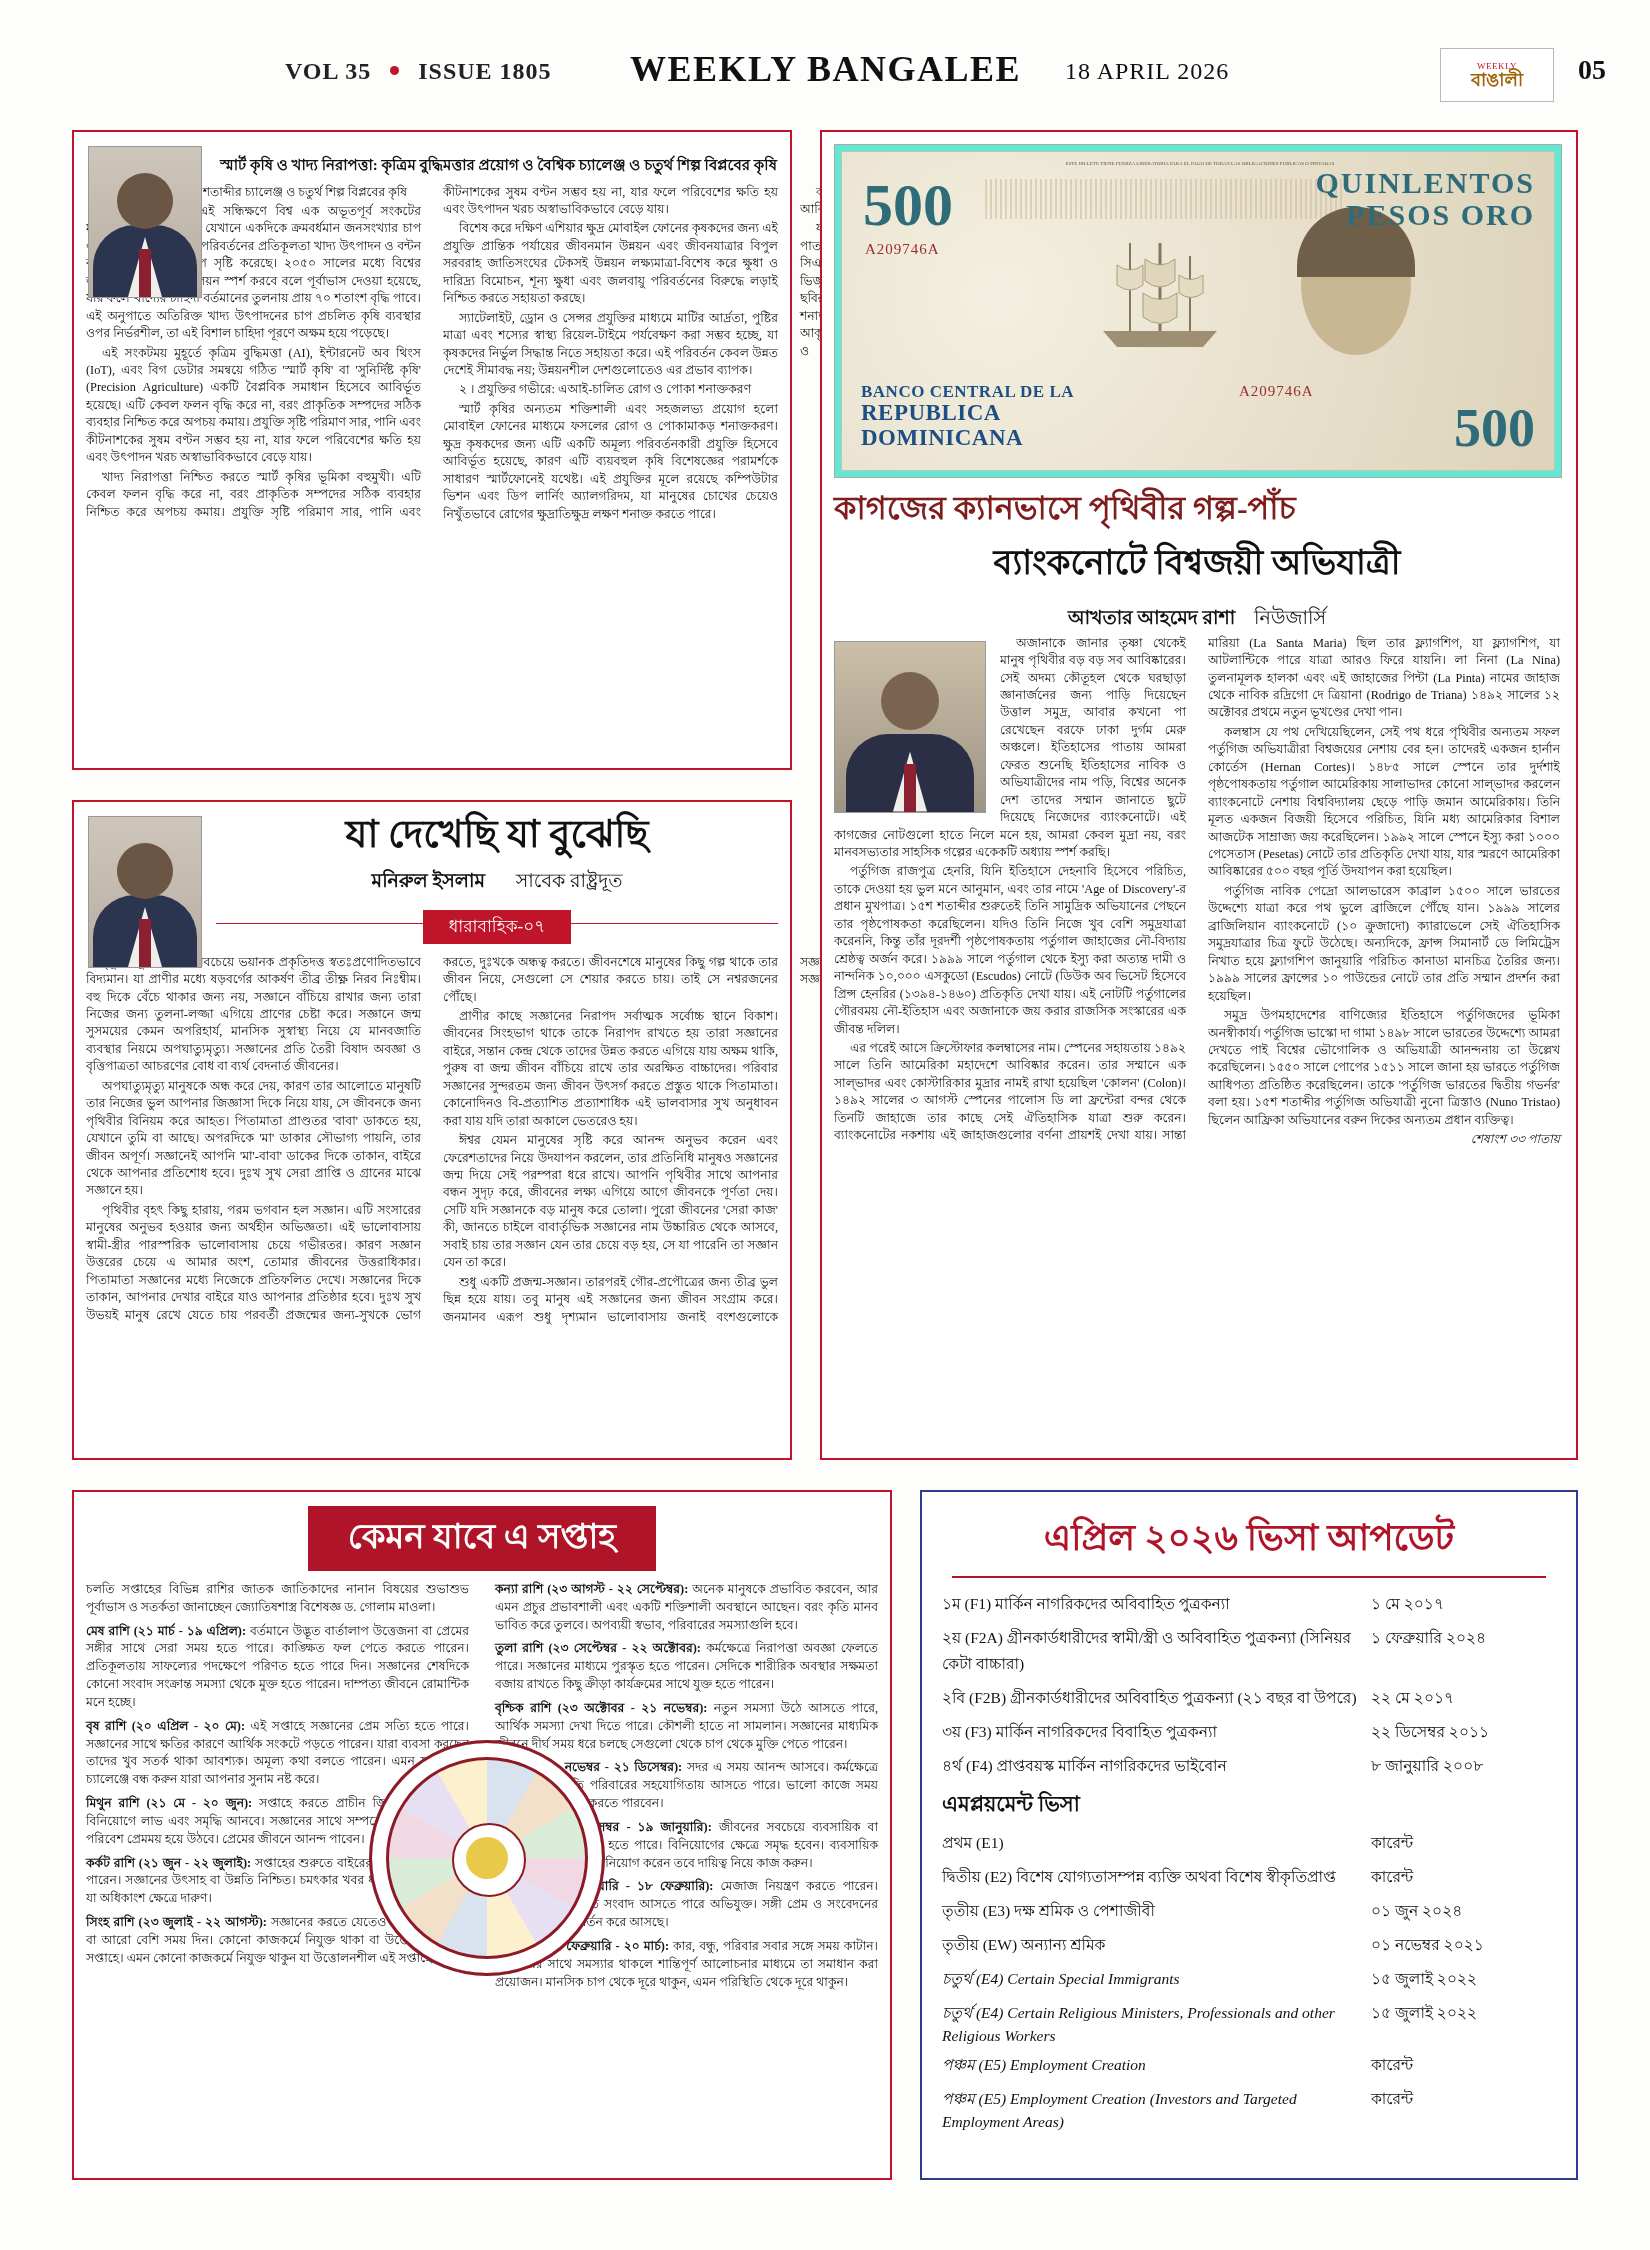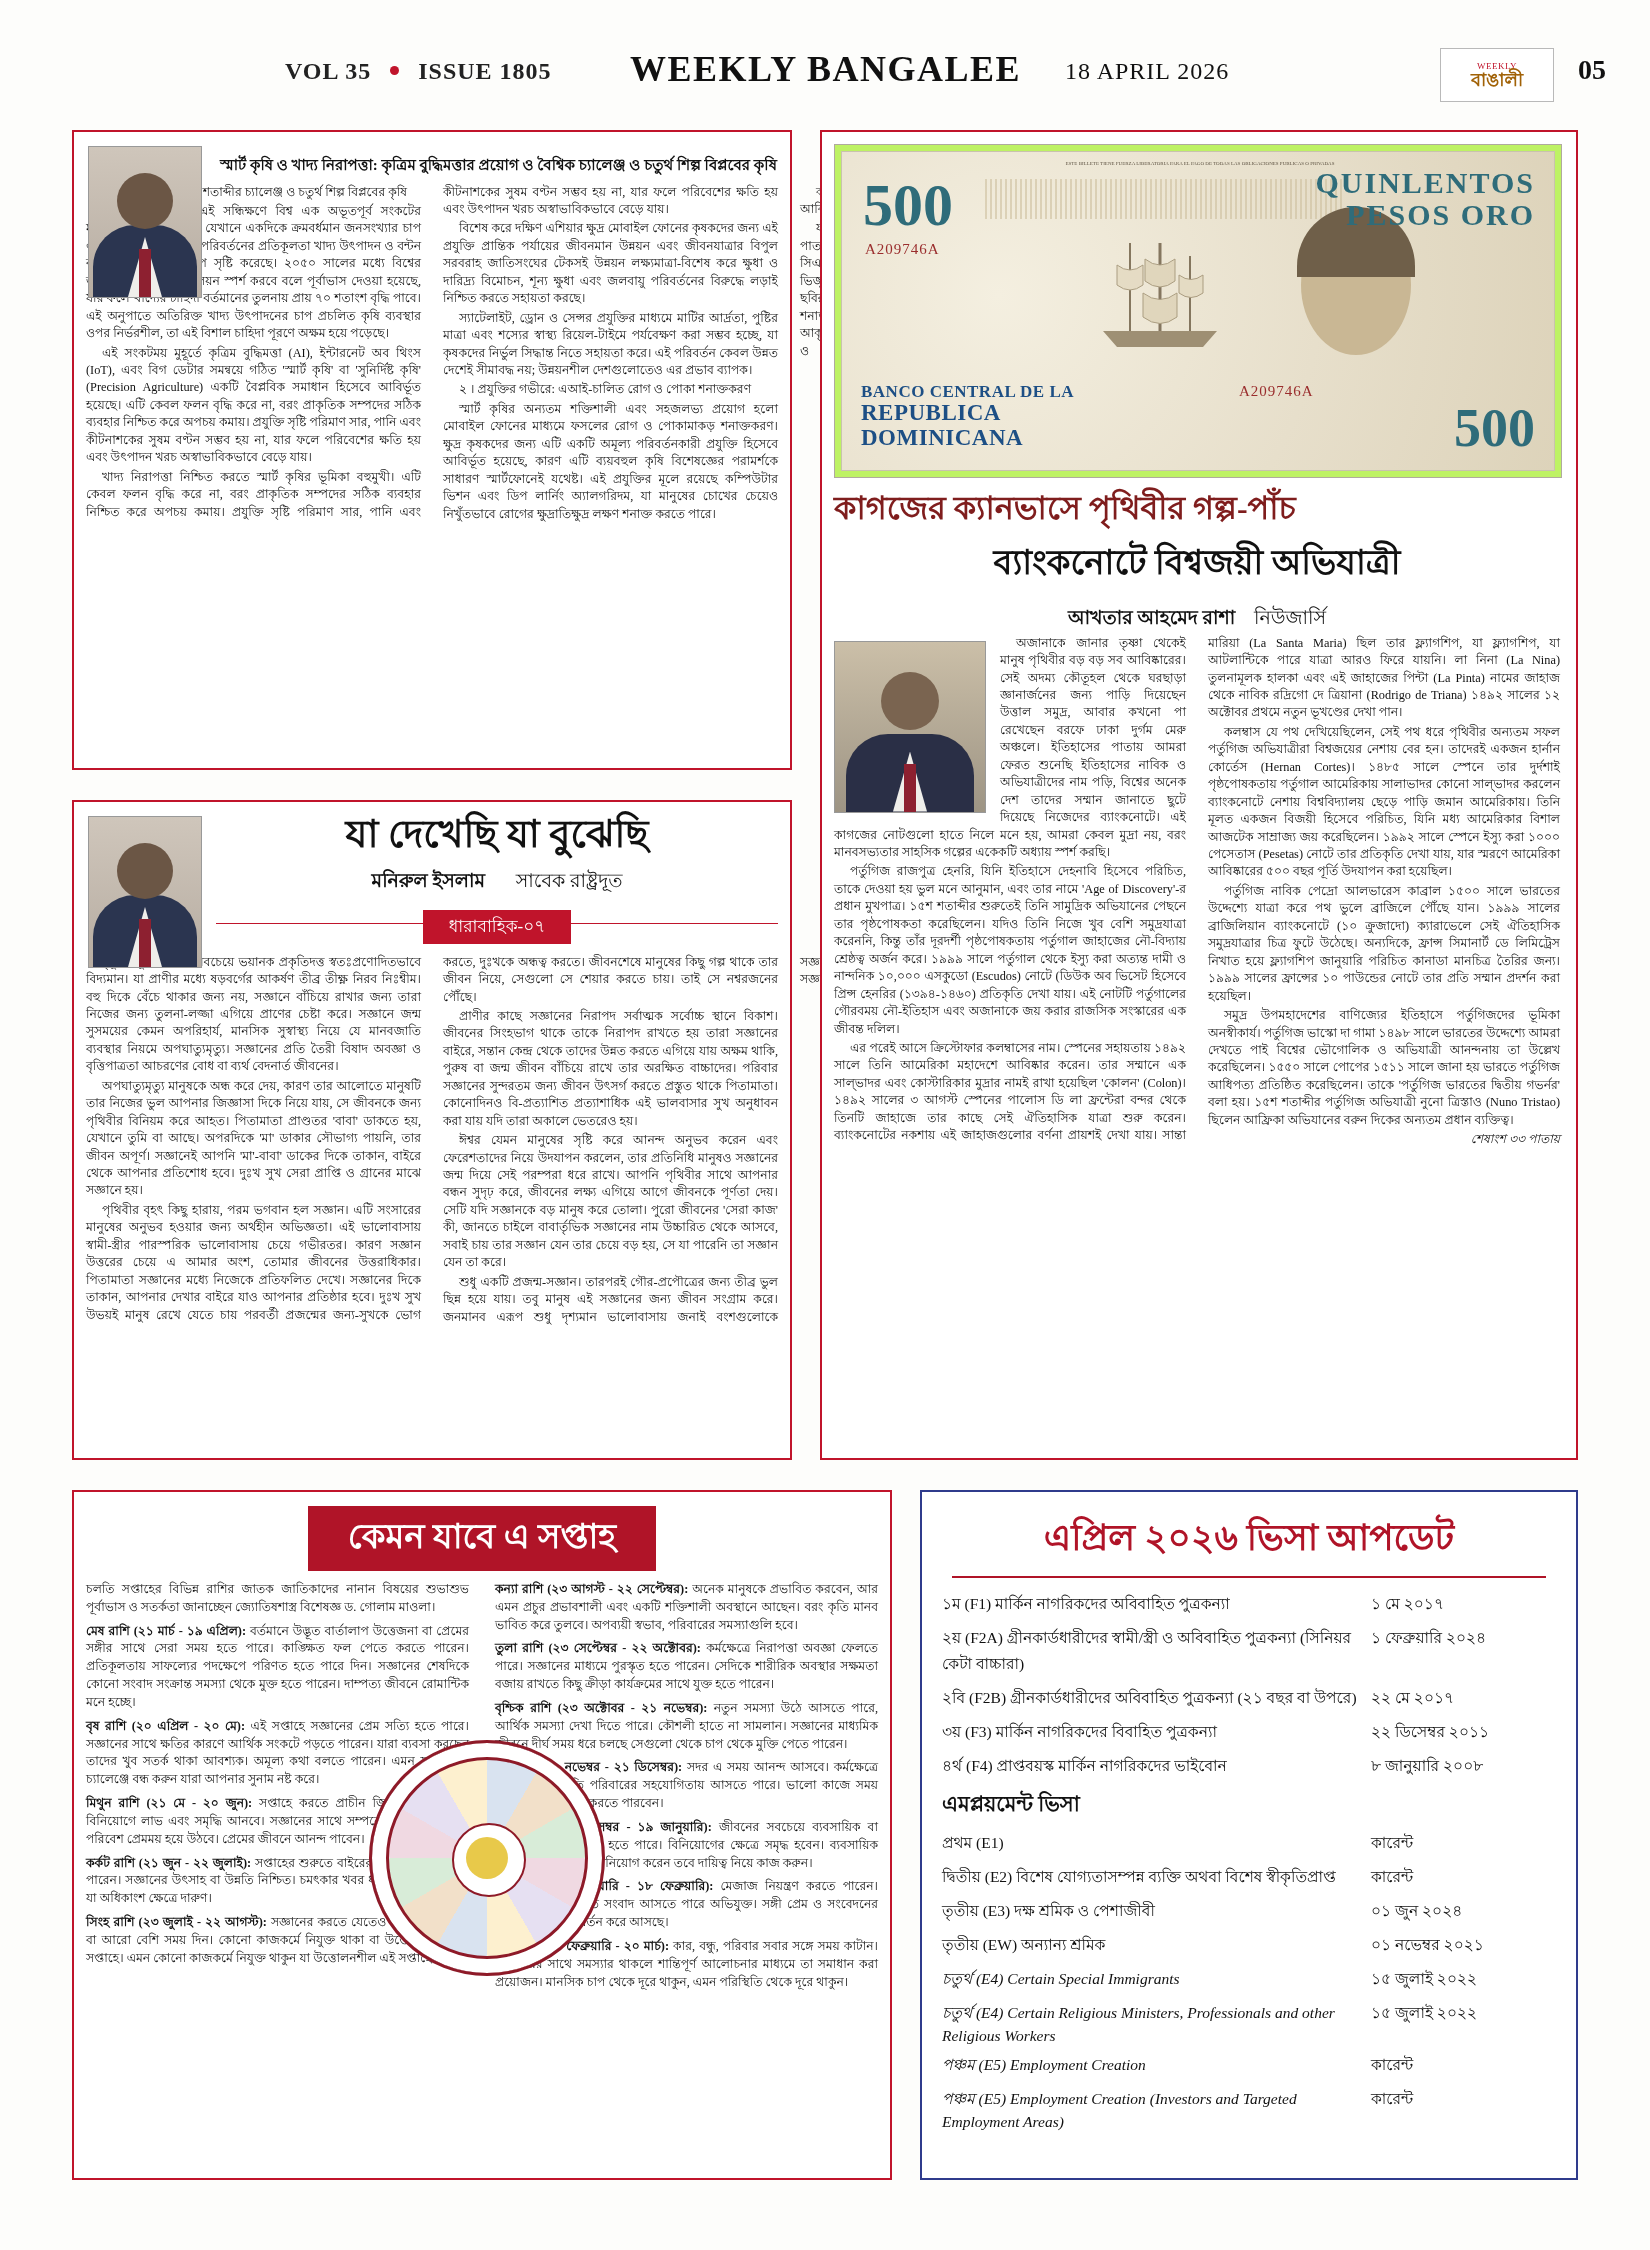--- a/index.html
+++ b/index.html
@@ -81,21 +81,21 @@
   .cols2 p, .cols1 p{
     margin:0 0 2px 0;text-align:justify;font-size:12.3px;line-height:1.42;
     font-family:"Liberation Serif",serif;hyphens:auto;
   }
   .indent{text-indent:16px;}
   .cont{font-style:italic;text-align:right !important;font-size:12px;}
 
   
   .note{
     position:absolute;left:12px;top:12px;width:726px;height:332px;
-    border:1px solid #b0aa9e;background:#bef264;overflow:hidden;
+    border:1px solid #b0aa9e;background:#5eead4;overflow:hidden;
   }
   .note-inner{position:absolute;inset:6px;border:1px solid #c9c2ae;background:
      radial-gradient(circle at 22% 45%, #f4efe0 0%, #e7dfcb 55%, #ddd3ba 100%);}
   .note-500L{position:absolute;left:28px;top:26px;font-size:60px;font-weight:bold;color:#2f6c7a;font-family:"Liberation Serif",serif;}
   .note-serial{position:absolute;left:30px;top:96px;font-size:15px;color:#9a2d2d;letter-spacing:1px;}
   .note-serial2{position:absolute;left:404px;top:238px;font-size:15px;color:#9a2d2d;letter-spacing:1px;}
   .note-quin{position:absolute;right:26px;top:22px;text-align:right;font-size:30px;font-weight:bold;color:#2f6c7a;line-height:1.05;letter-spacing:2px;}
   .note-bank{position:absolute;left:26px;bottom:26px;font-size:23px;font-weight:bold;color:#1d4f85;line-height:1.08;letter-spacing:.5px;}
   .note-500R{position:absolute;right:26px;bottom:18px;font-size:54px;font-weight:bold;color:#2f6c7a;}
   .note-portrait{

